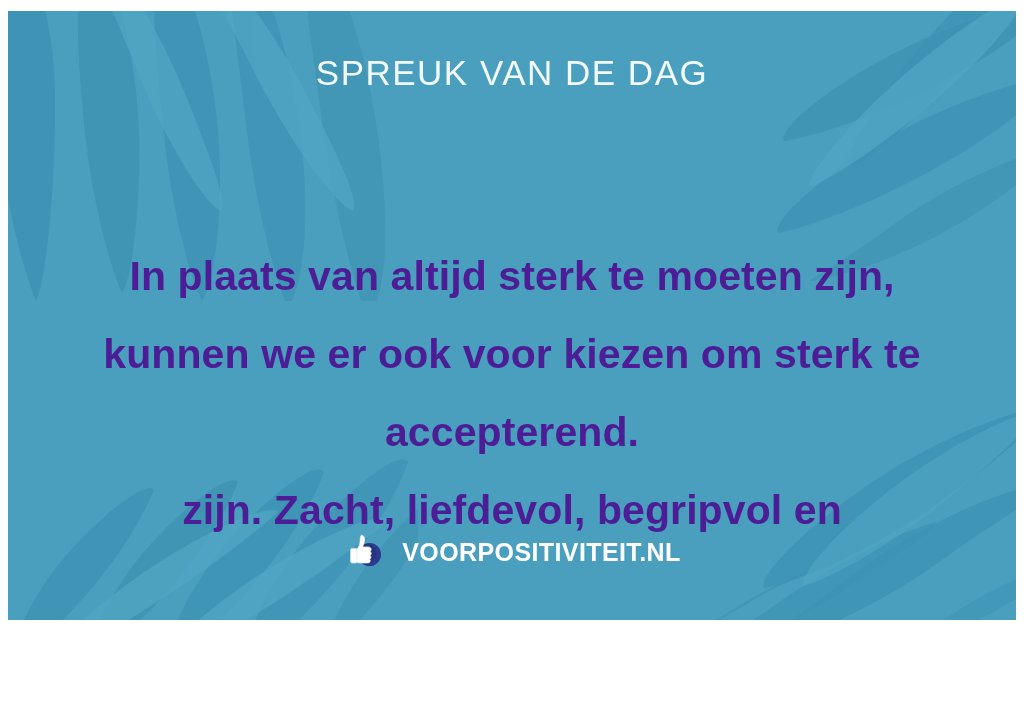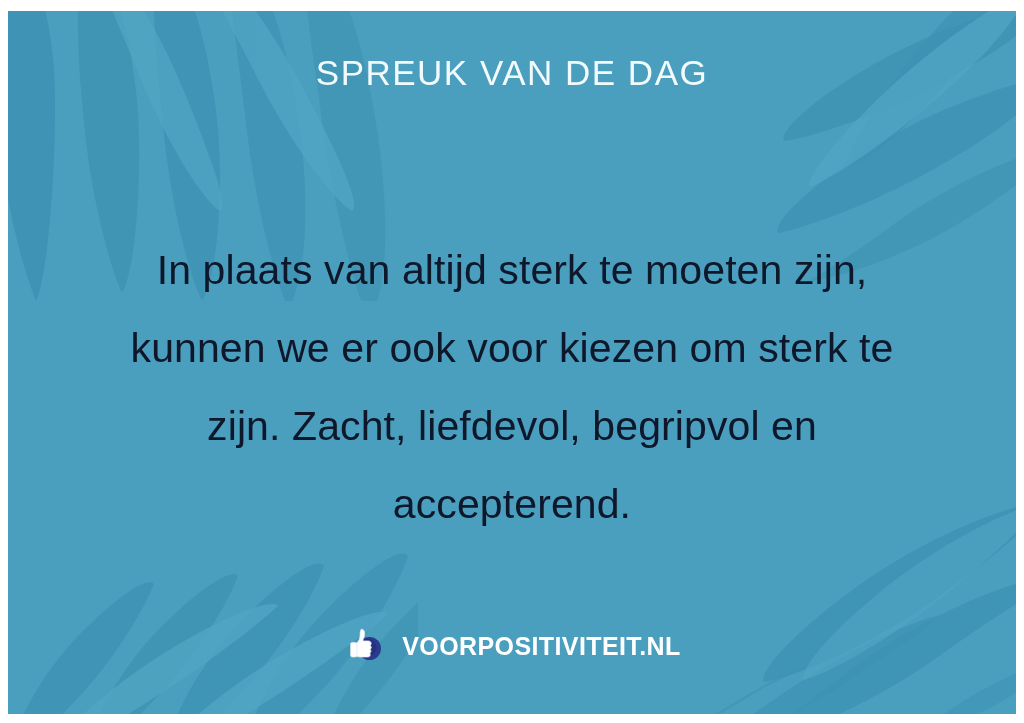--- a/index.html
+++ b/index.html
@@ -13,21 +13,21 @@
     overflow: hidden;
     font-family: "Liberation Sans", sans-serif;
   }
 
   
   #quote-card {
     position: absolute;
     left: 8px;
     top: 11px;
     width: 1008px;
-    height: 703px;
+    height: 609px;
     background: #4a9fbf;
     overflow: hidden;
   }
 
   
   .foliage {
     position: absolute;
     inset: 0;
     overflow: hidden;
     pointer-events: none;
@@ -44,27 +44,27 @@
     font-size: 35px;
     font-weight: 400;
     letter-spacing: 1.5px;
     line-height: 1;
     z-index: 5;
   }
 
   
   #quote-body {
     position: absolute;
-    top: 220px;
+    top: 226px;
     left: 60px;
     width: 888px;
     text-align: center;
-    color: #0f172a;
+    color: #4c1d95;
     font-size: 41px;
-    font-weight: 400;
+    font-weight: 700;
     line-height: 78px;
     letter-spacing: 0.1px;
     z-index: 5;
   }
   #quote-body .qline { display: block; white-space: nowrap; }
 
   
   #logo {
     position: absolute;
     left: 0;
@@ -159,22 +159,22 @@
       </g>
     </svg>
 
   </div>
 
   <div id="title">SPREUK VAN DE DAG</div>
 
   <div id="quote-body">
     <span class="qline">In plaats van altijd sterk te moeten zijn,</span>
     <span class="qline">kunnen we er ook voor kiezen om sterk te</span>
+    <span class="qline">accepterend.</span>
     <span class="qline">zijn. Zacht, liefdevol, begripvol en</span>
-    <span class="qline">accepterend.</span>
   </div>
 
   <div id="logo">
     <div id="logo-mark">
       <svg width="42" height="42" viewBox="0 0 42 42">
 
         <circle cx="26.5" cy="23.5" r="11.5" fill="#2b3a8f"></circle>
         <circle cx="24.5" cy="22.5" r="9" fill="#1f2d77" opacity="0.55"></circle>
 
         <g fill="#ffffff" stroke="#dfe8ef" stroke-width="0.7">

